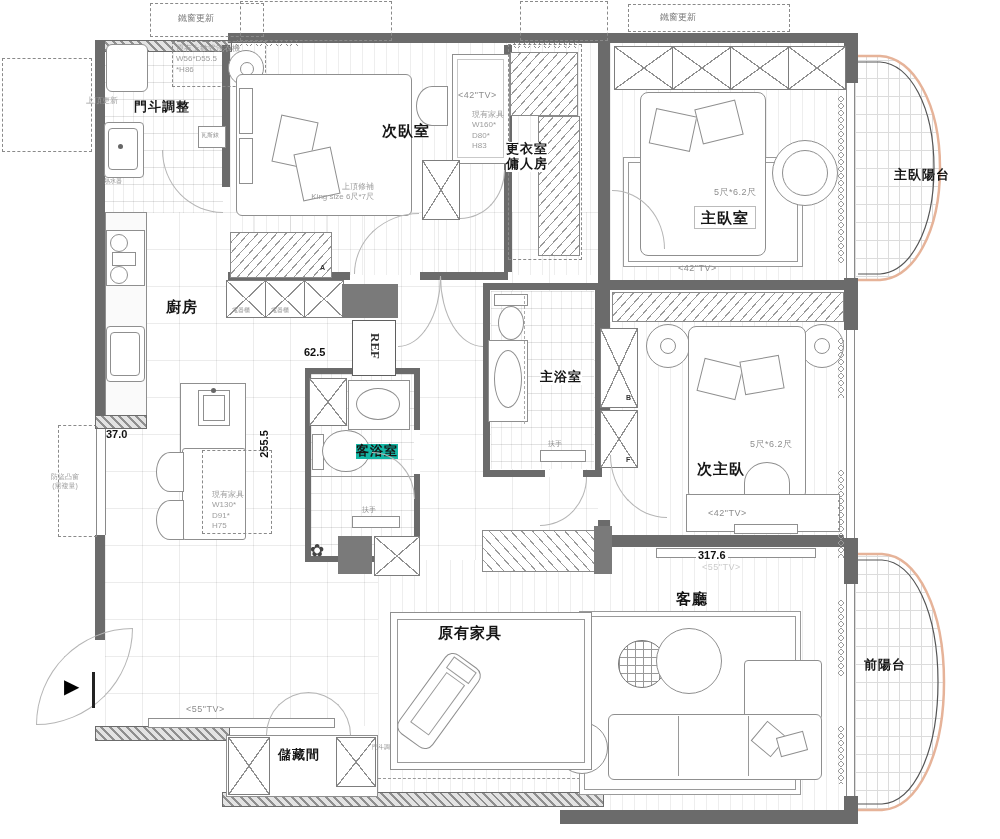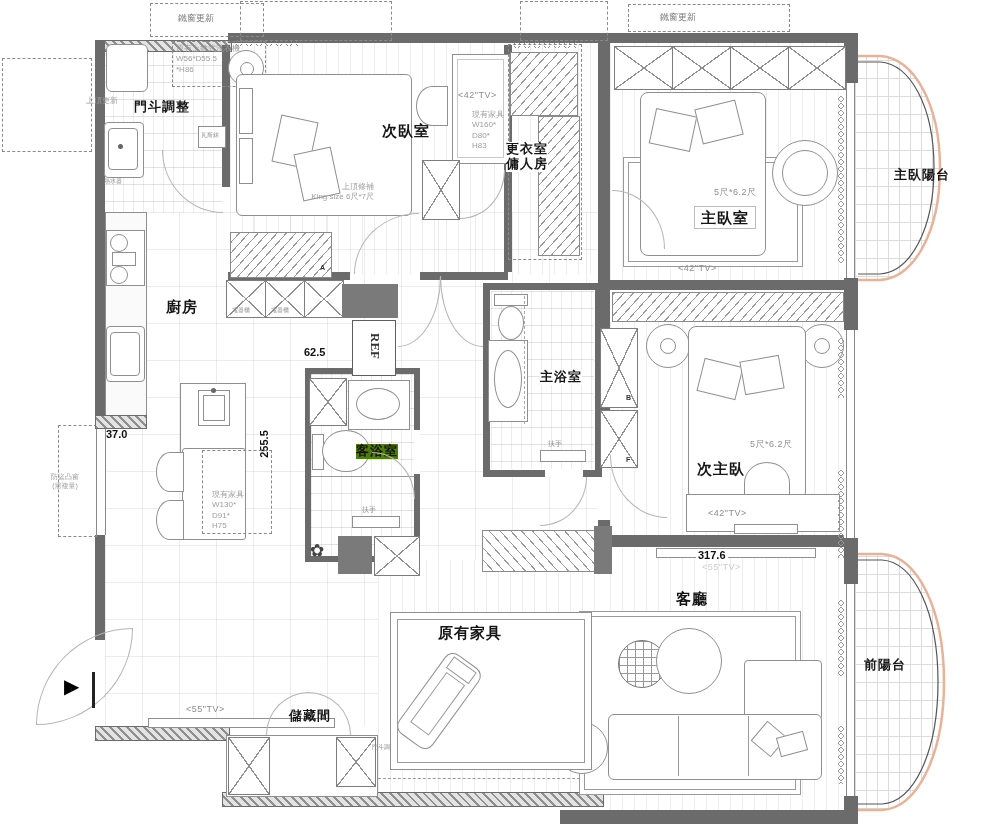--- a/index.html
+++ b/index.html
@@ -195,21 +195,21 @@
   <div class="b" style="left:540px;top:450px;width:44px;height:10px;"></div>
   <div class="abs" style="left:545px;top:470px;width:38px;height:7px;background:#fff;"></div>
   <div class="arc arc-br" style="left:540px;top:477px;width:46px;height:48px;"></div>
   <div class="rlabel sm" style="left:540px;top:370px;background:#fff;">主浴室</div>
 
   <div class="xbox" style="left:309px;top:378px;width:36px;height:46px;"></div>
   <div class="b" style="left:348px;top:380px;width:60px;height:48px;"></div>
   <div class="b round" style="left:356px;top:388px;width:42px;height:30px;"></div>
   <div class="b" style="left:312px;top:434px;width:10px;height:34px;"></div>
   <div class="b round" style="left:322px;top:430px;width:46px;height:40px;"></div>
-  <div class="rlabel sm" style="left:356px;top:444px;background:#4d7c0f;">客浴室</div>
+  <div class="rlabel sm" style="left:356px;top:444px;background:#14b8a6;">客浴室</div>
   <div class="line" style="left:311px;top:476px;width:103px;height:1px;"></div>
   <div class="tiny" style="left:362px;top:506px;font-size:7px;">扶手</div>
   <div class="b" style="left:352px;top:516px;width:46px;height:10px;"></div>
   <div class="abs" style="left:414px;top:430px;width:6px;height:44px;background:#fff;"></div>
   <div class="arc arc-tr" style="left:372px;top:452px;width:42px;height:46px;"></div>
 
   <div class="b" style="left:105px;top:212px;width:40px;height:203px;background:#fafafa;"></div>
   <div class="b" style="left:106px;top:230px;width:37px;height:54px;"></div>
   <div class="b round" style="left:110px;top:234px;width:16px;height:16px;"></div>
   <div class="b round" style="left:110px;top:266px;width:16px;height:16px;"></div>
@@ -249,21 +249,21 @@
   <div class="tv" style="left:186px;top:704px;">&lt;55"TV&gt;</div>
 
   <div class="arc arc-br" style="left:36px;top:628px;width:96px;height:96px;"></div>
   <div class="arc arc-tl" style="left:36px;top:628px;width:96px;height:96px;"></div>
   <div class="abs" style="left:64px;top:674px;font-size:20px;color:#000;">▶</div>
   <div class="abs" style="left:92px;top:672px;width:3px;height:36px;background:#222;"></div>
 
   <div class="b" style="left:226px;top:735px;width:150px;height:60px;"></div>
   <div class="xbox" style="left:228px;top:737px;width:40px;height:56px;"></div>
   <div class="xbox" style="left:336px;top:737px;width:38px;height:48px;"></div>
-  <div class="rlabel sm" style="left:278px;top:709px;margin-left:11px;">儲藏間</div>
+  <div class="rlabel sm" style="left:278px;top:748px;">儲藏間</div>
   <div class="arc arc-tl" style="left:266px;top:692px;width:42px;height:42px;"></div>
   <div class="arc arc-tr" style="left:308px;top:692px;width:42px;height:42px;"></div>
   <div class="tiny" style="left:372px;top:744px;">門斗調整</div>
 
   <div class="hatch45" style="left:482px;top:530px;width:112px;height:40px;"></div>
   <div class="wall2" style="left:594px;top:526px;width:18px;height:48px;"></div>
   <div class="wall2" style="left:338px;top:536px;width:34px;height:38px;"></div>
   <div class="xbox" style="left:374px;top:536px;width:44px;height:38px;"></div>
   <div class="abs" style="left:310px;top:540px;font-size:17px;color:#444;">✿</div>
   <div class="abs" style="left:378px;top:778px;width:222px;height:1px;border-top:1px dashed #999;"></div>

